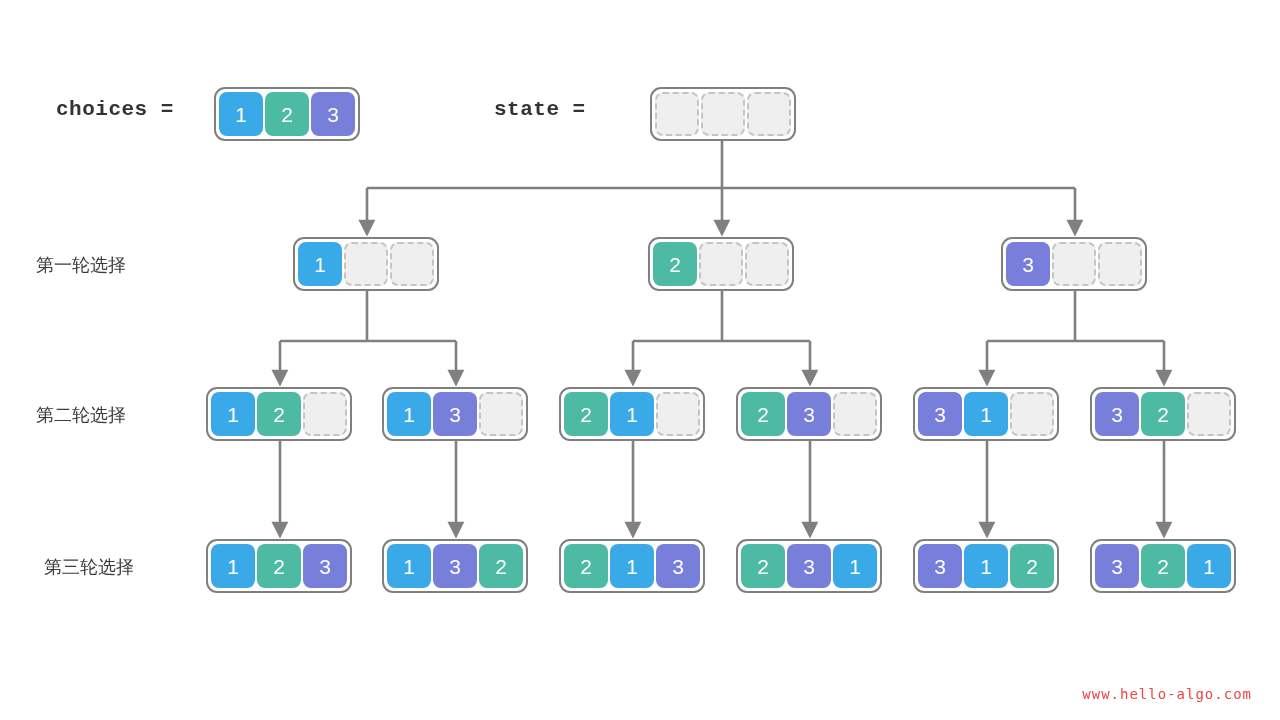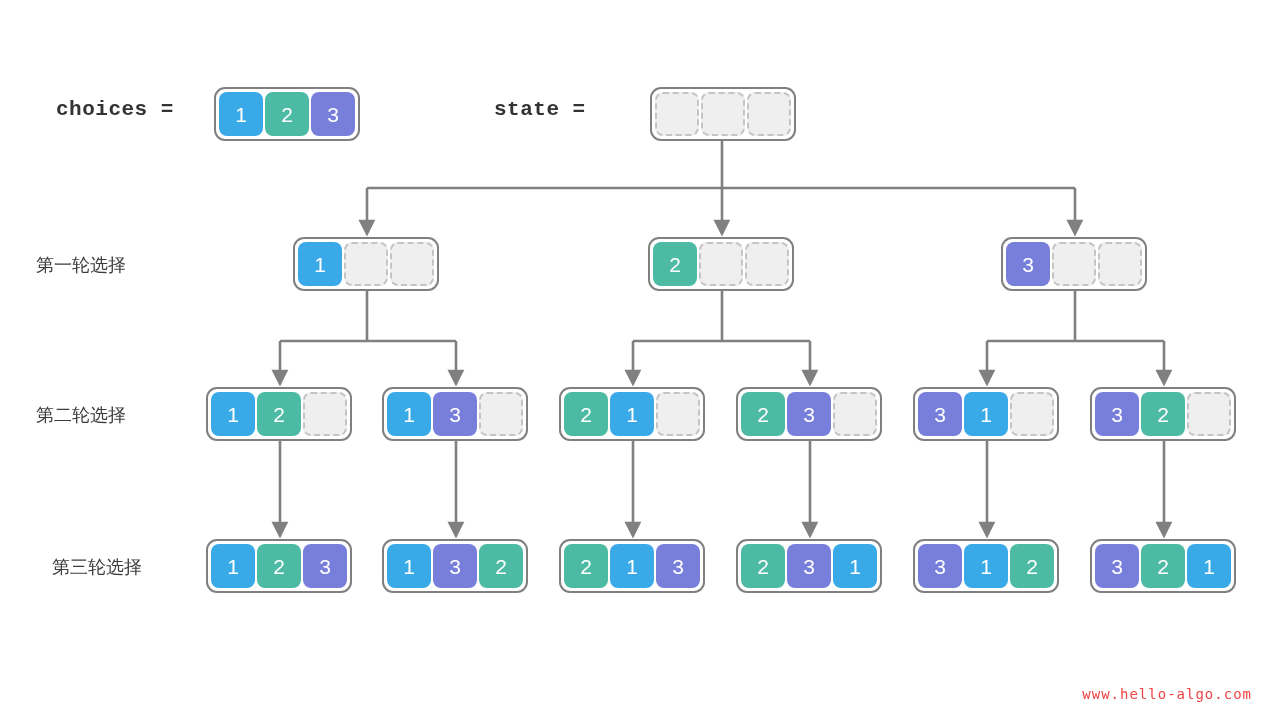--- a/index.html
+++ b/index.html
@@ -150,21 +150,21 @@
       <div class="cell v3">3</div>
     </div>
   <div class="node" id="node-state" style="left:650px; top:87px;">
       <div class="cell empty"></div>
       <div class="cell empty"></div>
       <div class="cell empty"></div>
     </div>
 
   <div class="row-label" style="left:36px; top:253px;">第一轮选择</div>
   <div class="row-label" style="left:36px; top:403px;">第二轮选择</div>
-  <div class="row-label" style="left:52px; top:555px;">第三轮选择</div>
+  <div class="row-label" style="left:44px; top:555px;">第三轮选择</div>
 
   <div id="tree-nodes">
       <div class="node" style="left: 293px; top: 237px;">
         <div class="cell v1">1</div>
         <div class="cell empty"></div>
         <div class="cell empty"></div>
       </div>
       <div class="node" style="left: 648px; top: 237px;">
         <div class="cell v2">2</div>
         <div class="cell empty"></div>

